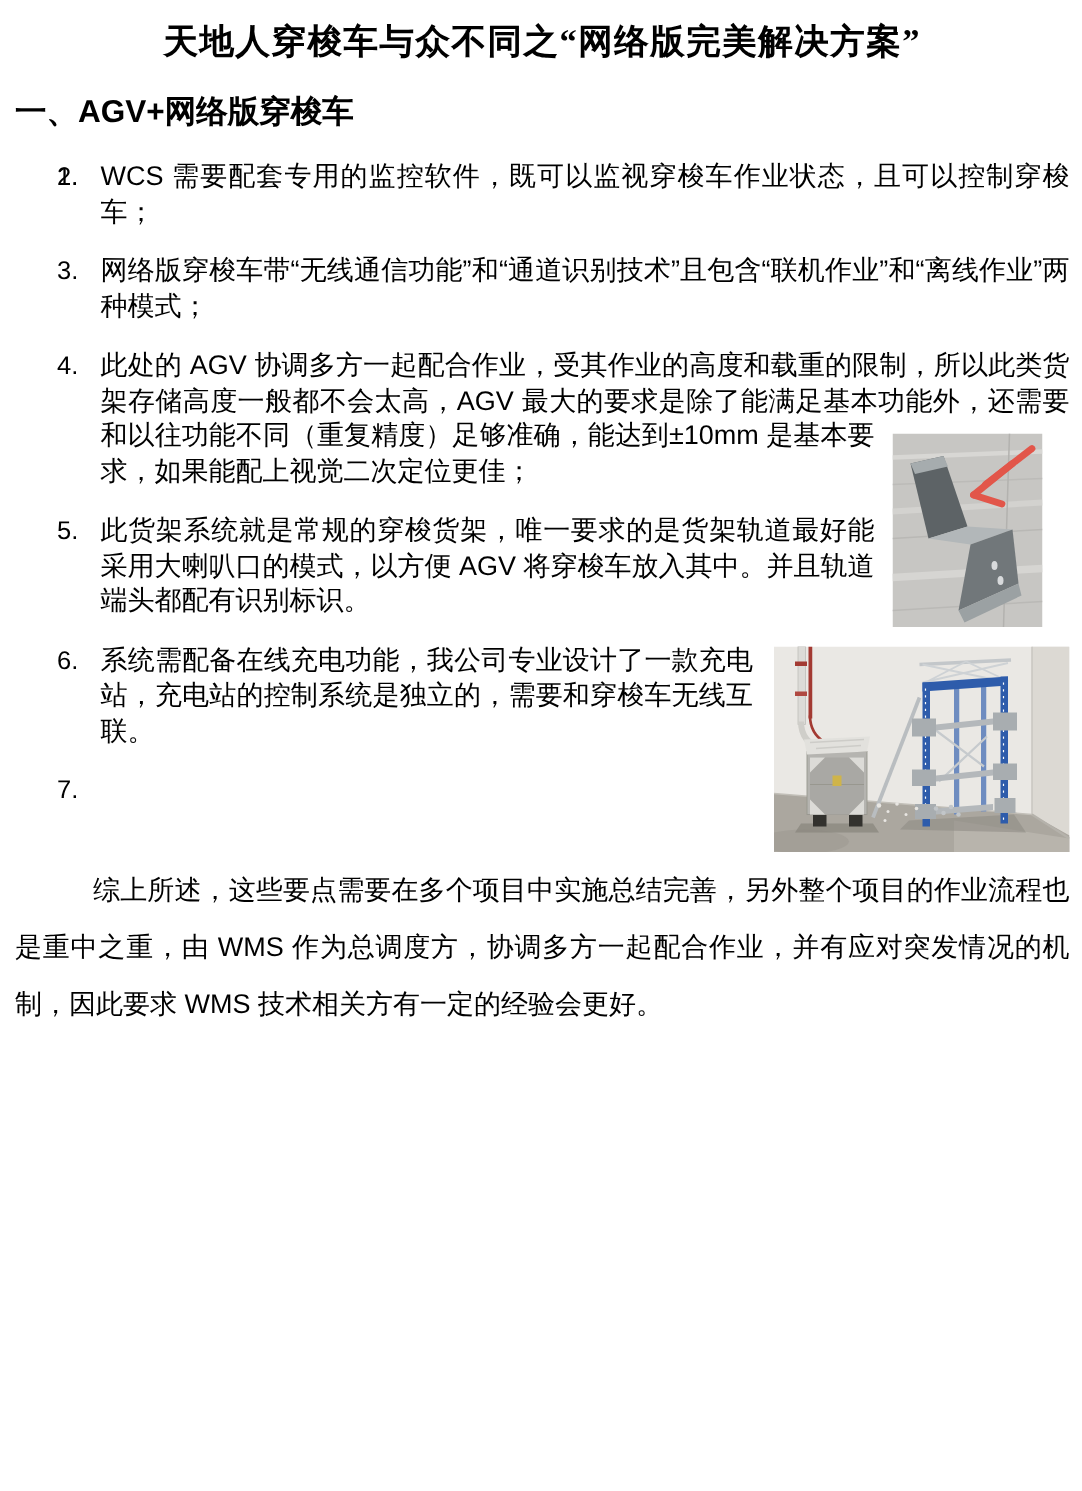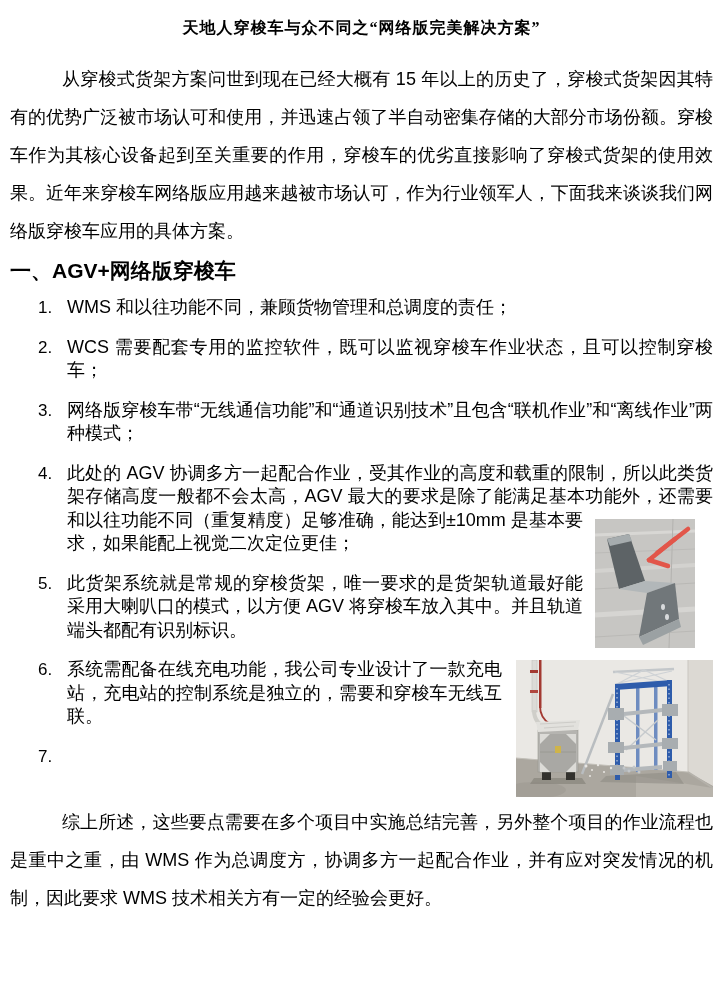--- a/index.html
+++ b/index.html
@@ -7,21 +7,21 @@
     position:relative;
     width:721px;height:994px;
     background:#ffffff;
     box-sizing:border-box;
     padding:12px 8px 0 10px;
     font-family:"Liberation Sans","DejaVu Sans",sans-serif;
     color:#000;
     overflow:hidden;
   }
   h1.doc-title{
-    font-size:16px;font-weight:700;text-align:center;
+    font-size:23px;font-weight:700;text-align:center;
     margin:0 0 16px 0;line-height:32px;
     font-family:"Liberation Serif","DejaVu Serif",serif;
     letter-spacing:1px;
   }
   p.body{
     font-size:18px;line-height:38px;text-align:justify;
     text-indent:52px;margin:0;
   }
   h2.sec{
     font-size:21px;font-weight:700;line-height:30px;
@@ -42,30 +42,28 @@
   .photo svg{display:block;width:100%;height:100%;}
   p.conclusion{clear:both;margin-top:18px;}
 </style>
 </head>
 <body>
 
 <div class="page">
 
   <h1 class="doc-title">天地人穿梭车与众不同之“网络版完美解决方案”</h1>
 
-  <p class="body">从穿梭式货架方案问世到现在已经大概有 15 年以上的历史了，穿梭式货架因其特有的优势广泛被市场认可和使用，并迅速占领了半自动密集存储的大部分市场份额。穿梭车作为其核心设备起到至关重要的作用，穿梭车的优劣直接影响了穿梭式货架的使用效果。近年来穿梭车网络版应用越来越被市场认可，作为行业领军人，下面我来谈谈我们网络版穿梭车应用的具体方案。</p>
 
   <h2 class="sec">一、AGV+网络版穿梭车</h2>
 
 
   <div class="list">
 
     <div class="li">
       <span class="num">1.</span>
-      <span class="txt">WMS 和以往功能不同，兼顾货物管理和总调度的责任；</span>
     </div>
 
     <div class="li">
       <span class="num">2.</span>
       <span class="txt">WCS 需要配套专用的监控软件，既可以监视穿梭车作业状态，且可以控制穿梭车；</span>
     </div>
 
     <div class="li">
       <span class="num">3.</span>
       <span class="txt">网络版穿梭车带“无线通信功能”和“通道识别技术”且包含“联机作业”和“离线作业”两种模式；</span>

